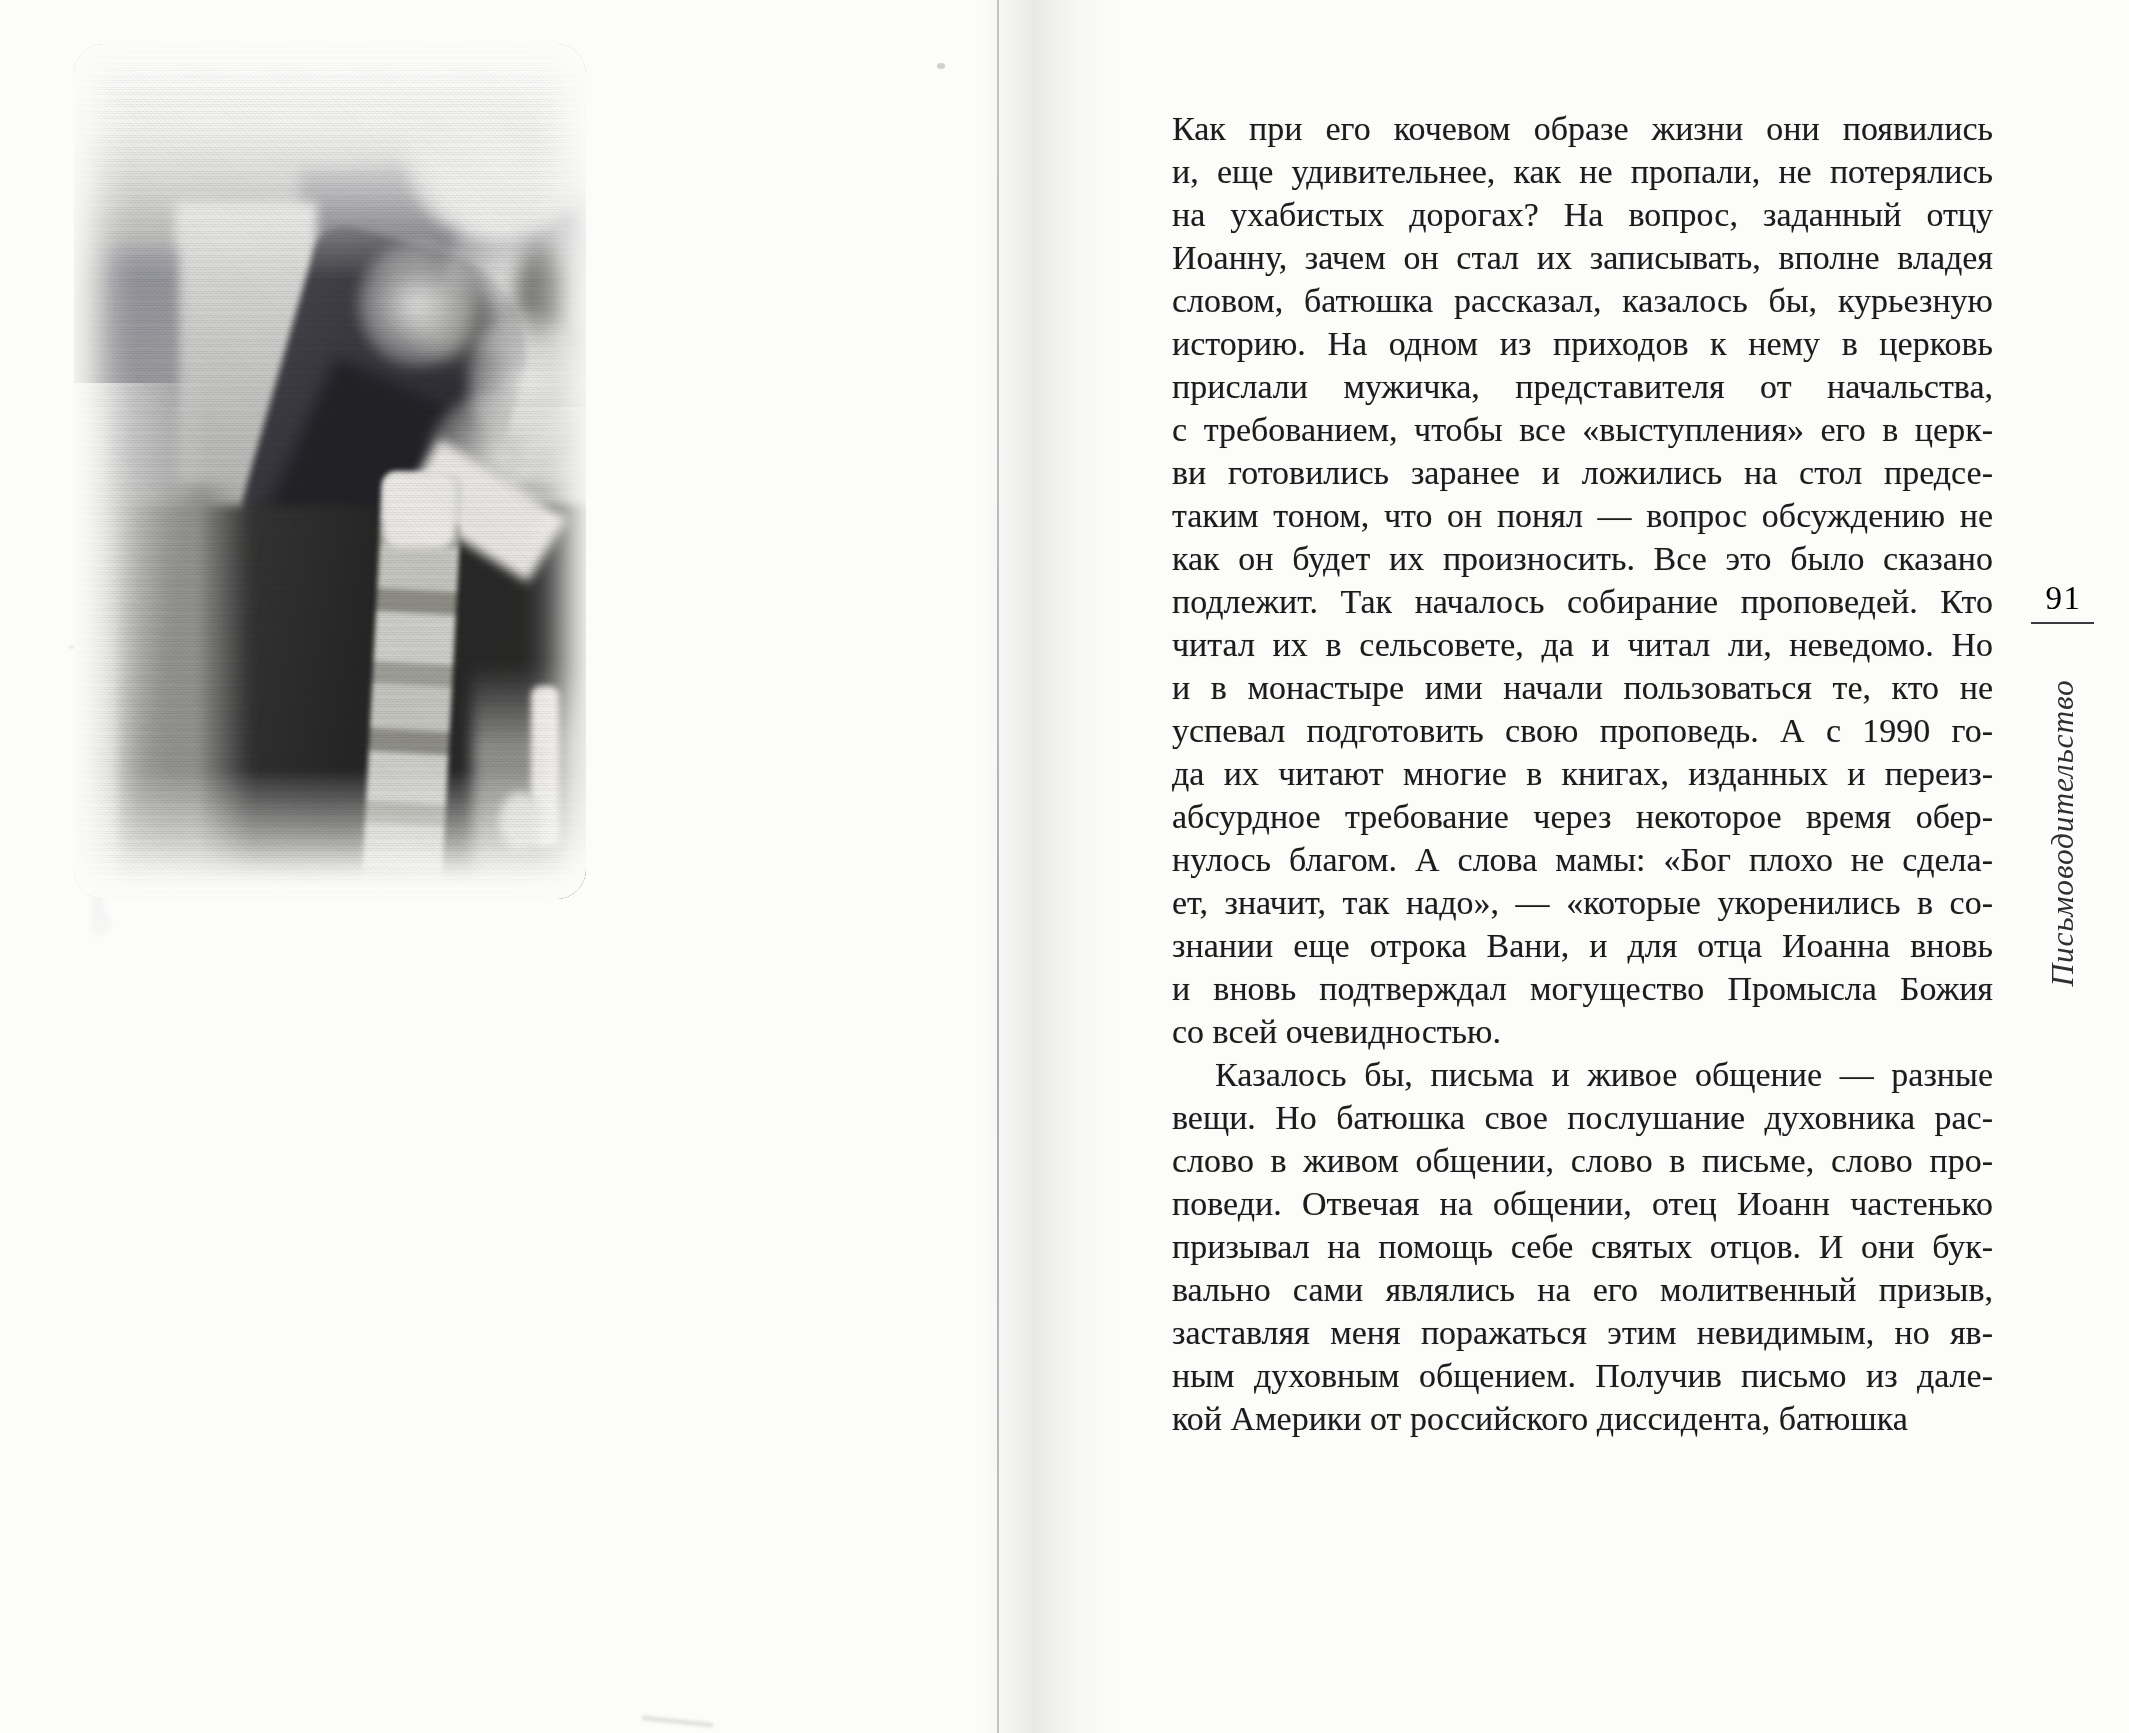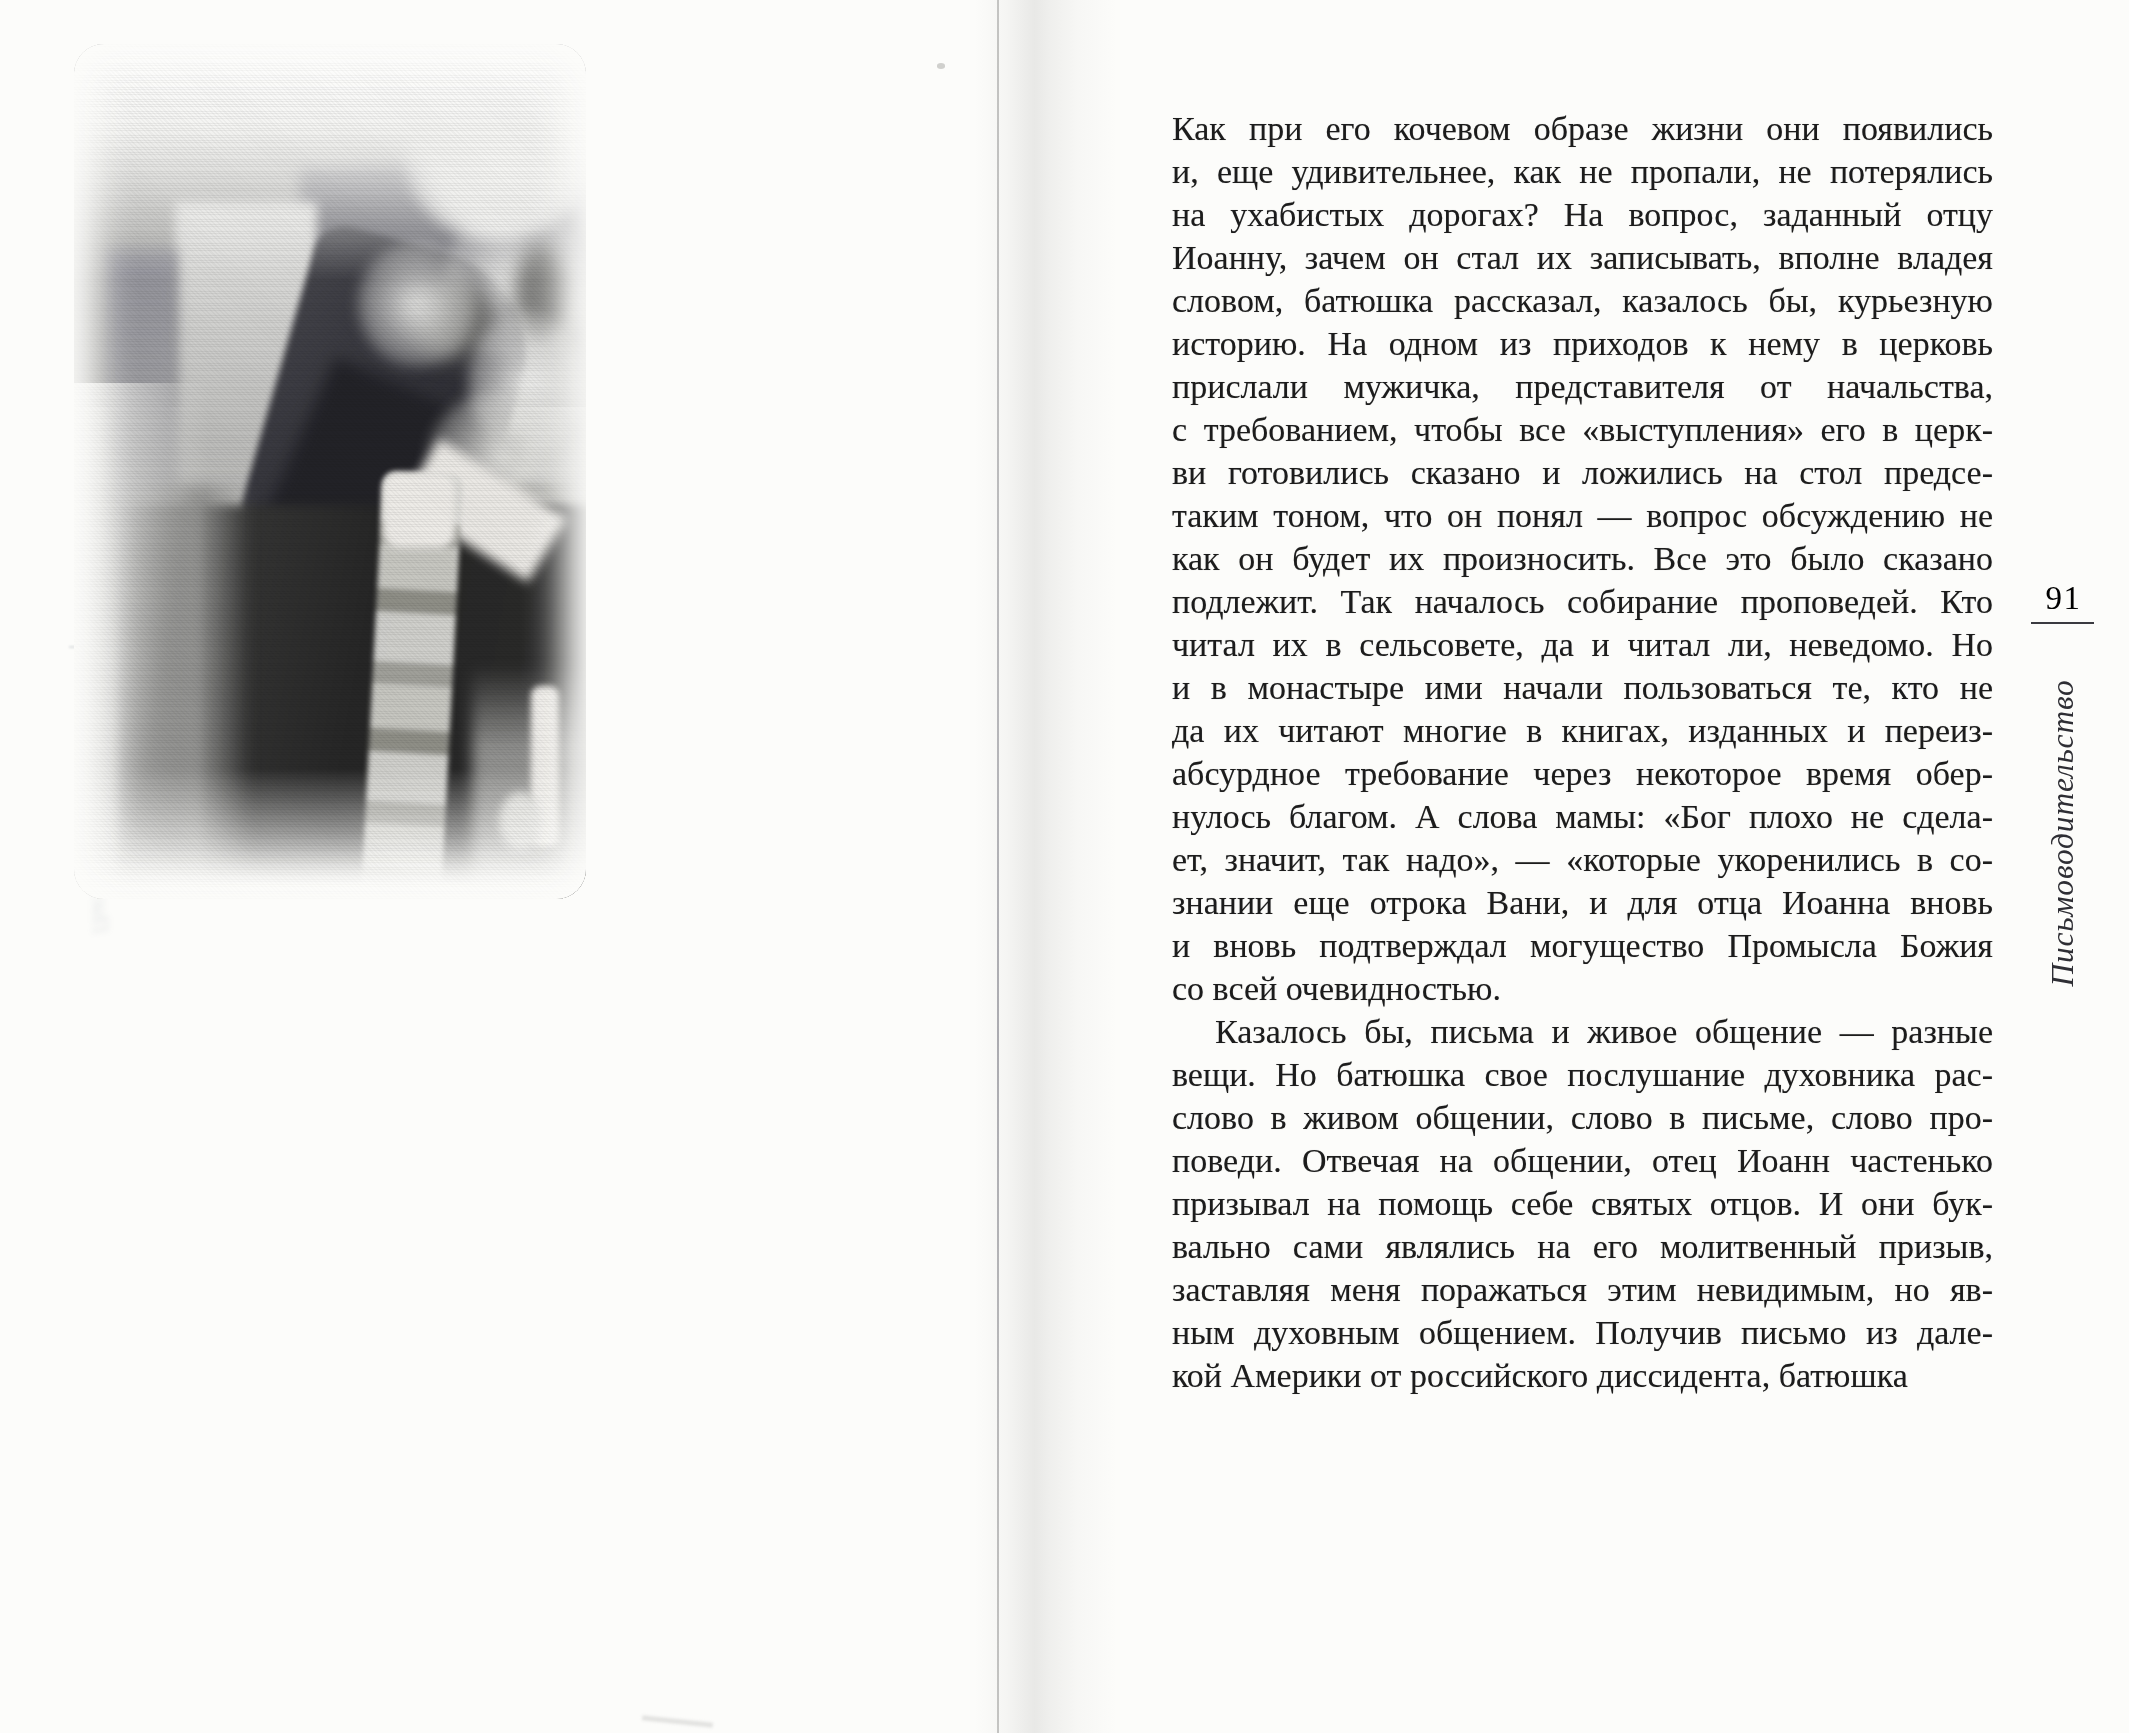--- a/index.html
+++ b/index.html
@@ -184,26 +184,27 @@
 
   <div class="body-text">
       <div class="line">Как при его кочевом образе жизни они появились</div>
       <div class="line">и, еще удивительнее, как не пропали, не потерялись</div>
       <div class="line">на ухабистых дорогах? На вопрос, заданный отцу</div>
       <div class="line">Иоанну, зачем он стал их записывать, вполне владея</div>
       <div class="line">словом, батюшка рассказал, казалось бы, курьезную</div>
       <div class="line">историю. На одном из приходов к нему в церковь</div>
       <div class="line">прислали мужичка, представителя от начальства,</div>
       <div class="line">с требованием, чтобы все «выступления» его в церк-</div>
-      <div class="line">ви готовились сказано и ложились на стол предсе-</div>
+      <div class="line">ви готовились заранее и ложились на стол предсе-</div>
       <div class="line">таким тоном, что он понял — вопрос обсуждению не</div>
       <div class="line">как он будет их произносить. Все это было сказано</div>
       <div class="line">подлежит. Так началось собирание проповедей. Кто</div>
       <div class="line">читал их в сельсовете, да и читал ли, неведомо. Но</div>
       <div class="line">и в монастыре ими начали пользоваться те, кто не</div>
+      <div class="line">успевал подготовить свою проповедь. А с 1990 го-</div>
       <div class="line">да их читают многие в книгах, изданных и переиз-</div>
       <div class="line">абсурдное требование через некоторое время обер-</div>
       <div class="line">нулось благом. А слова мамы: «Бог плохо не сдела-</div>
       <div class="line">ет, значит, так надо», — «которые укоренились в со-</div>
       <div class="line">знании еще отрока Вани, и для отца Иоанна вновь</div>
       <div class="line">и вновь подтверждал могущество Промысла Божия</div>
       <div class="line para-end">со всей очевидностью.</div>
       <div class="line indent">Казалось бы, письма и живое общение — разные</div>
       <div class="line">вещи. Но батюшка свое послушание духовника рас-</div>
       <div class="line">слово в живом общении, слово в письме, слово про-</div>

